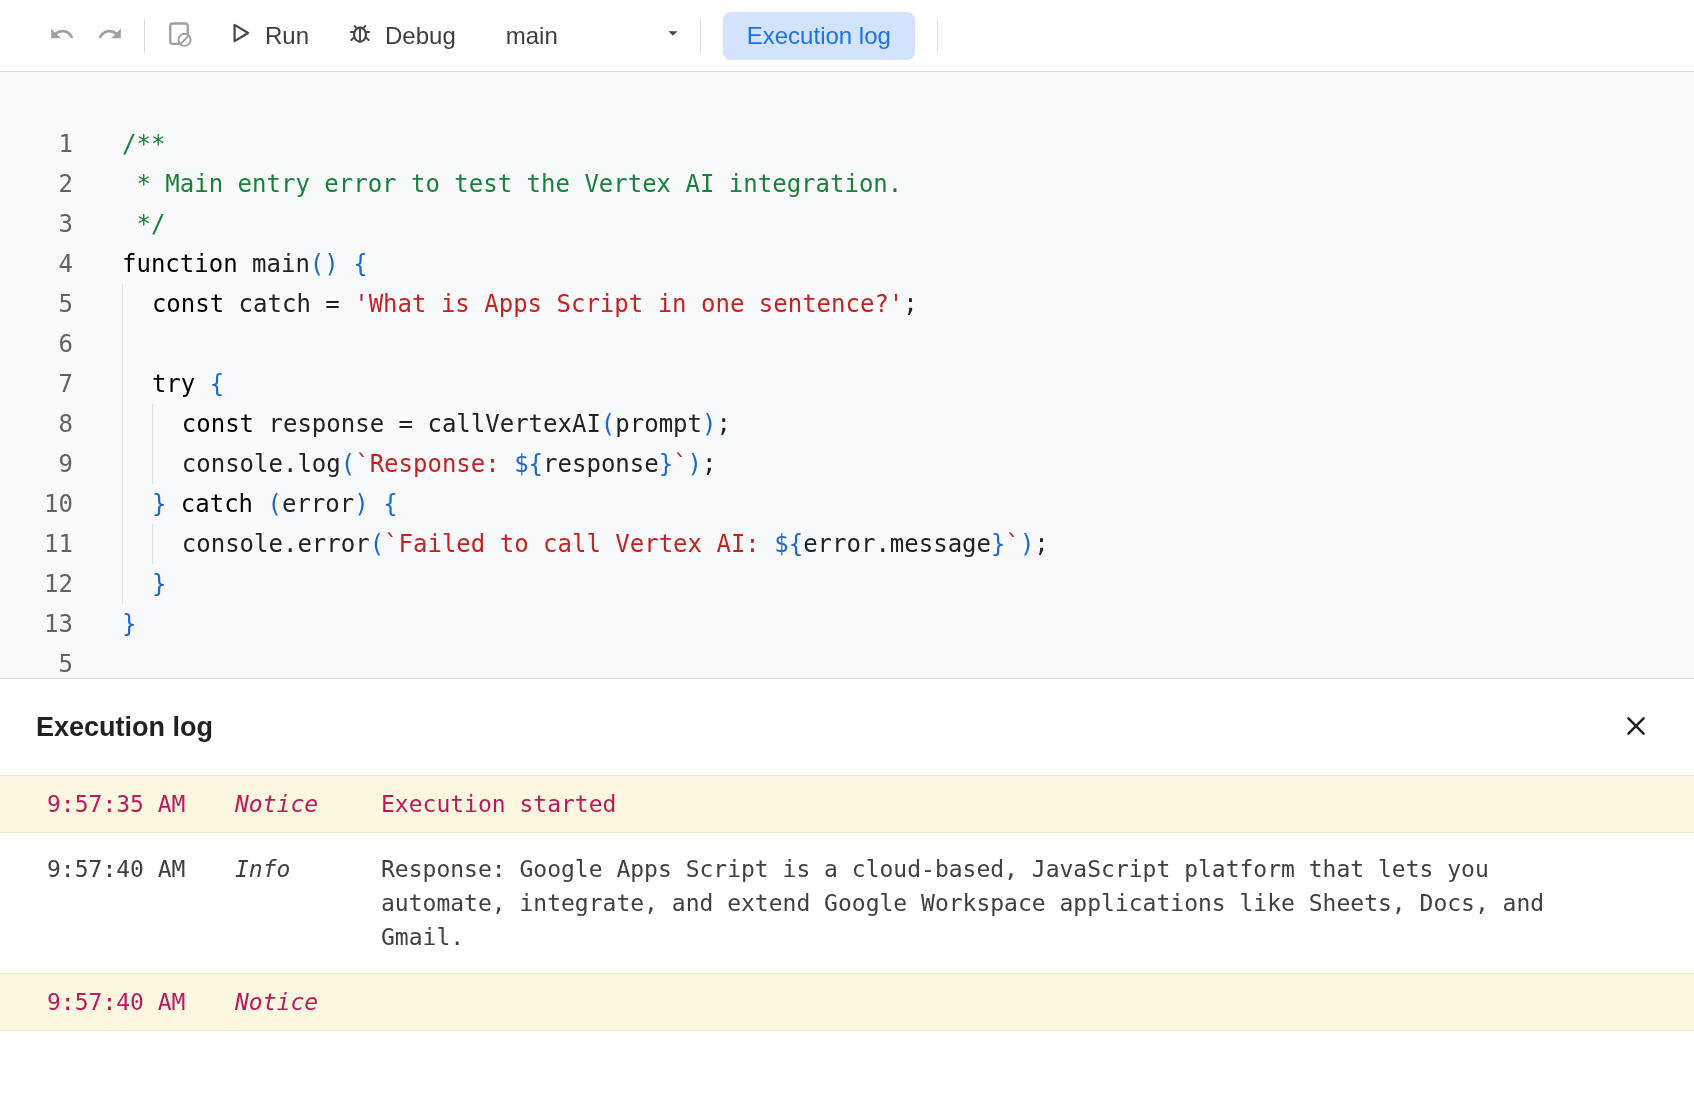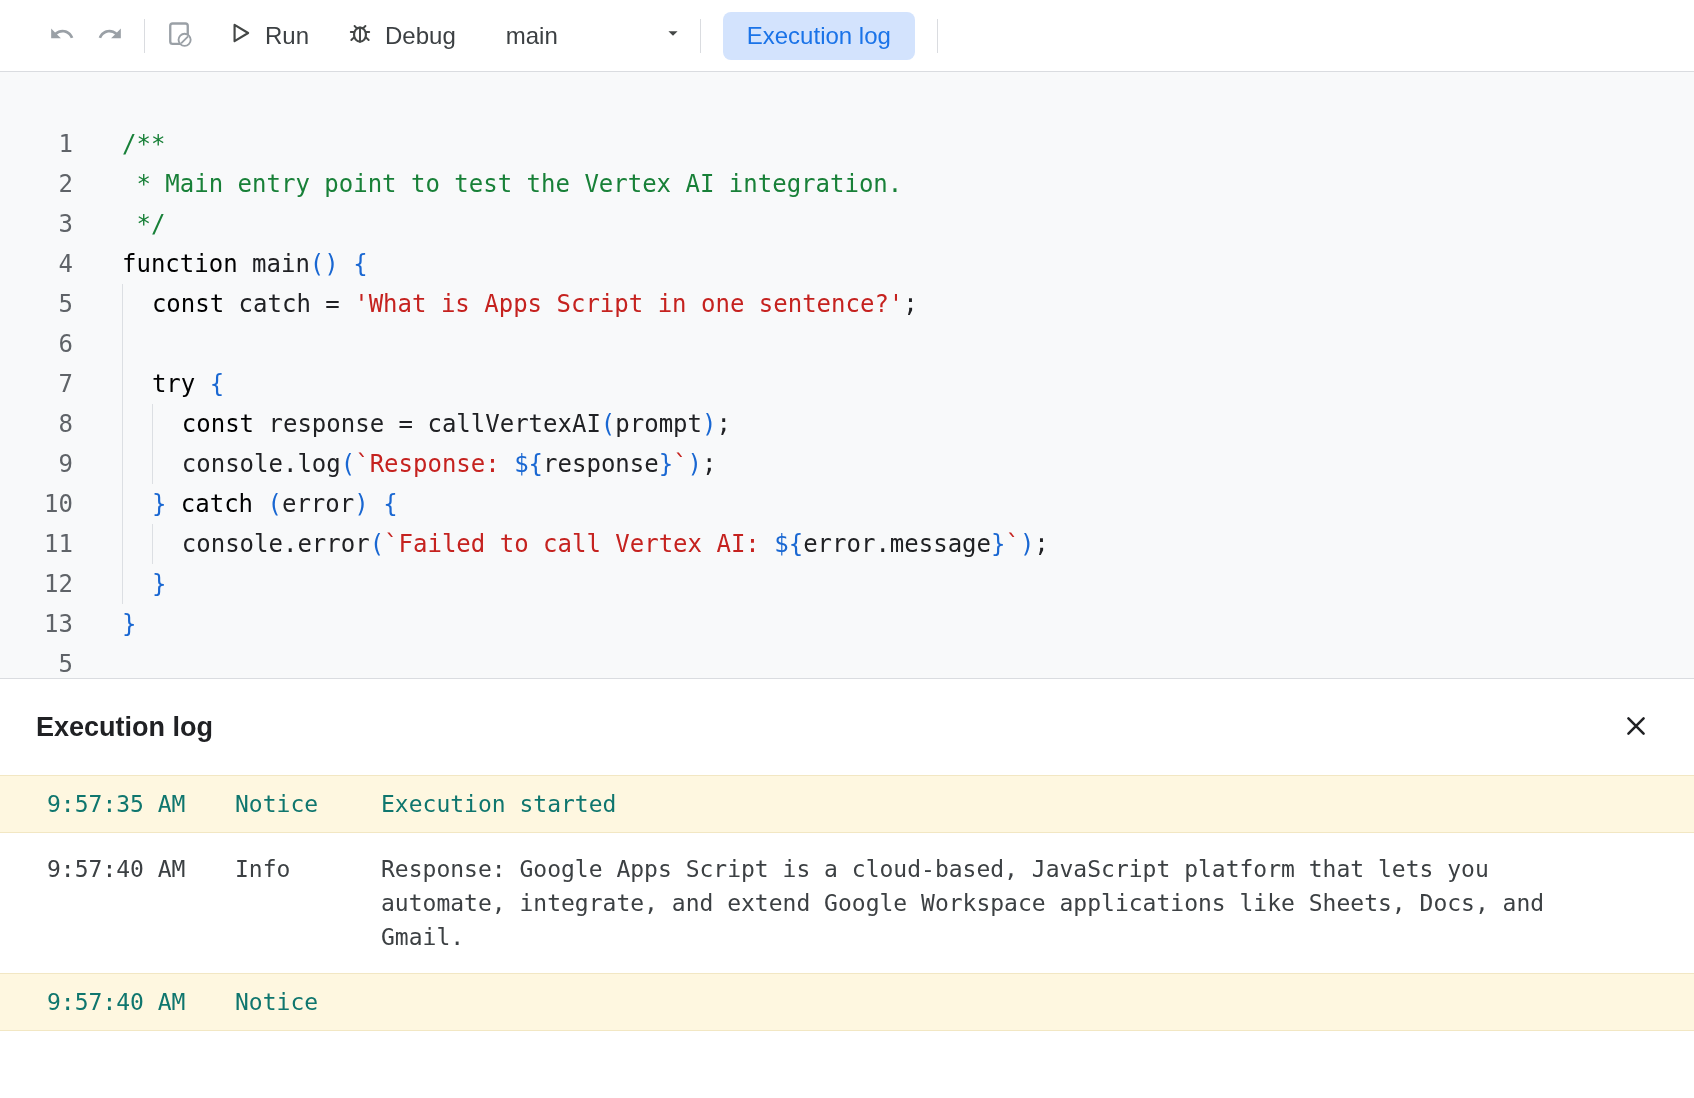--- a/index.html
+++ b/index.html
@@ -89,26 +89,26 @@
     background: none; border: none; cursor: pointer; padding: 0;
   }
   .log-row {
     display: flex;
     font-family: "DejaVu Sans Mono", monospace;
     font-size: 23px; line-height: 34px;
     padding: 11px 40px 11px 47px;
     color: #3c4043;
   }
   .log-row.notice {
-    background: #fef7e0; color: #0f766e;
+    background: #fef7e0; color: #be185d;
     border-top: 1px solid #f2e7c3; border-bottom: 1px solid #f2e7c3;
   }
   .log-row.info { background: #ffffff; padding-top: 19px; padding-bottom: 19px; }
   .log-time  { width: 188px; flex: none; }
-  .log-level { width: 146px; flex: none; }
+  .log-level { width: 146px; flex: none; font-style: italic; }
   .log-msg   { width: 1200px; }
 </style>
 </head>
 <body>
 
 <div class="app">
 
   <div class="toolbar">
     <button class="icon-btn">
       <span>
@@ -179,21 +179,21 @@
         <div class="ln">11</div>
         <div class="ln">12</div>
         <div class="ln">13</div>
         <div class="ln">5</div>
       </div>
     <div class="code">
         <div class="code-line">
           <span class="tk-comment">/**</span>
         </div>
         <div class="code-line">
-          <span class="tk-comment"> * Main entry point to test the Vertex AI integration.</span>
+          <span class="tk-comment"> * Main entry error to test the Vertex AI integration.</span>
         </div>
         <div class="code-line">
           <span class="tk-comment"> */</span>
         </div>
         <div class="code-line">
           <span class="tk-keyword">function</span>
           <span class="tk-plain"> main</span>
           <span class="tk-bracket">()</span>
           <span class="tk-plain"> </span>
           <span class="tk-bracket">{</span>

